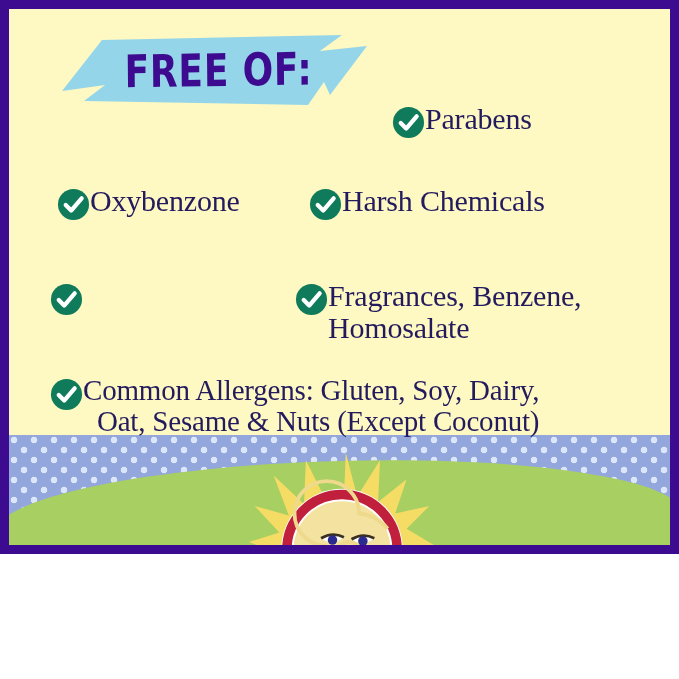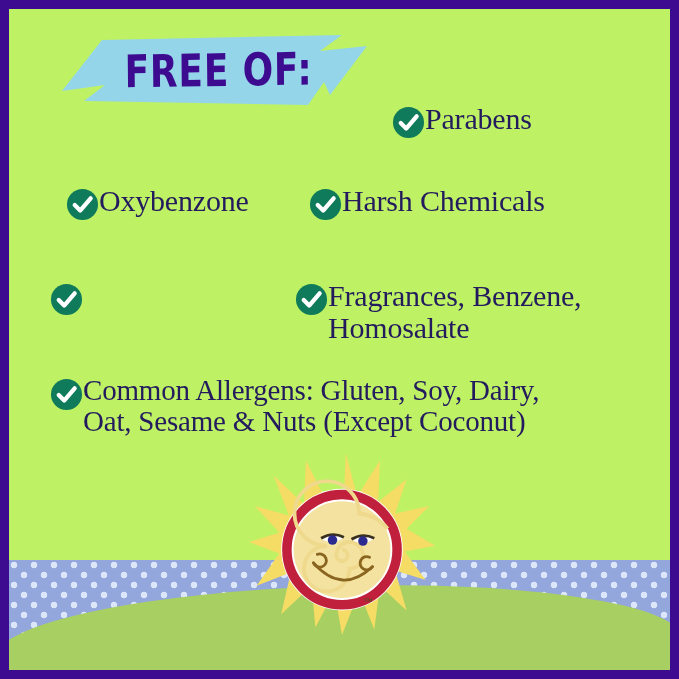--- a/index.html
+++ b/index.html
@@ -7,22 +7,22 @@
     padding: 0;
     background: #ffffff;
   }
   body {
     font-family: "Liberation Serif", "DejaVu Serif", serif;
   }
 
   #poster {
     position: relative;
     width: 679px;
-    height: 679px;
-    background: #bef264;
+    height: 554px;
+    background: #fef9c3;
     box-sizing: border-box;
     overflow: hidden;
   }
 
   
   .frame {
     position: absolute;
     inset: 0;
     border: 9px solid #3d0b8f;
     box-sizing: border-box;
@@ -113,26 +113,26 @@
   .label {
     color: #231b5e;
     font-size: 30px;
     line-height: 1.08;
     letter-spacing: -0.2px;
     white-space: pre-line;
   }
 
   
   .i-parabens      { left: 383px; top:  94px; }
-  .i-oxybenzone    { left:  57px; top: 176px; }
+  .i-oxybenzone    { left:  48px; top: 176px; }
   .i-harsh         { left: 300px; top: 176px; }
   .i-synthetic     { left:  41px; top: 271px; }
   .i-avobenzone    { left: 286px; top: 271px; }
   .i-allergens     { left:  41px; top: 366px; }
-  .i-allergens .label { font-size: 29px; }
+  .i-allergens .label { font-size: 29px; text-align: right; }
 
   
   .sun {
     position: absolute;
     left: 247px;
     top: 447px;
     width: 190px;
     height: 190px;
     z-index: 20;
   }

